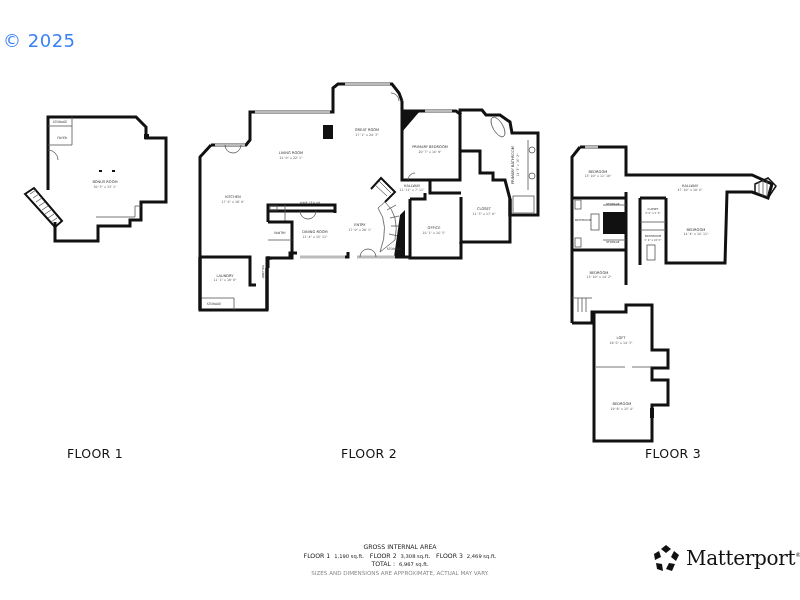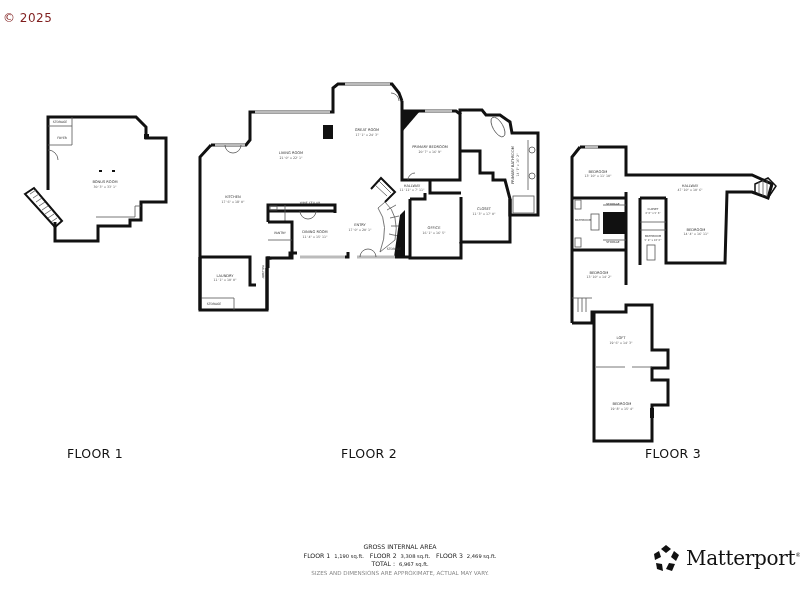--- a/index.html
+++ b/index.html
@@ -1,17 +1,17 @@
 <!DOCTYPE html>
 <html><head>
 <meta charset="utf-8">
 <style>
   html, body { margin:0; padding:0; background:#ffffff; }
   body { width:800px; height:600px; position:relative; overflow:hidden; font-family:"DejaVu Sans", sans-serif; }
-  .copyright { position:absolute; left:3px; top:11px; font-size:12px; color:#7f1d1d; letter-spacing:0.5px; }
+  .copyright { position:absolute; left:3px; top:30px; font-size:18px; color:#3b82f6; letter-spacing:0.5px; }
   svg.plan { position:absolute; left:0; top:0; }
   .wall { fill:none; stroke:#111; stroke-width:3; stroke-linejoin:miter; }
   .thin { fill:none; stroke:#555; stroke-width:0.8; }
   .win { stroke:#bbb; stroke-width:3; }
   .solid { fill:#111; }
   .lbl { font-family:"DejaVu Sans", sans-serif; font-size:3.6px; fill:#333; text-anchor:middle; }
   .dim { font-family:"DejaVu Sans", sans-serif; font-size:3.2px; fill:#555; text-anchor:middle; }
   .floor-label { position:absolute; font-size:12.5px; color:#111; letter-spacing:0.3px; font-family:"DejaVu Sans", sans-serif; }
   .gia { position:absolute; left:250px; top:543px; width:300px; text-align:center; font-size:6.2px; color:#222; line-height:8.5px; font-family:"DejaVu Sans", sans-serif; }
   .gia .row span { margin:0 2px; }

